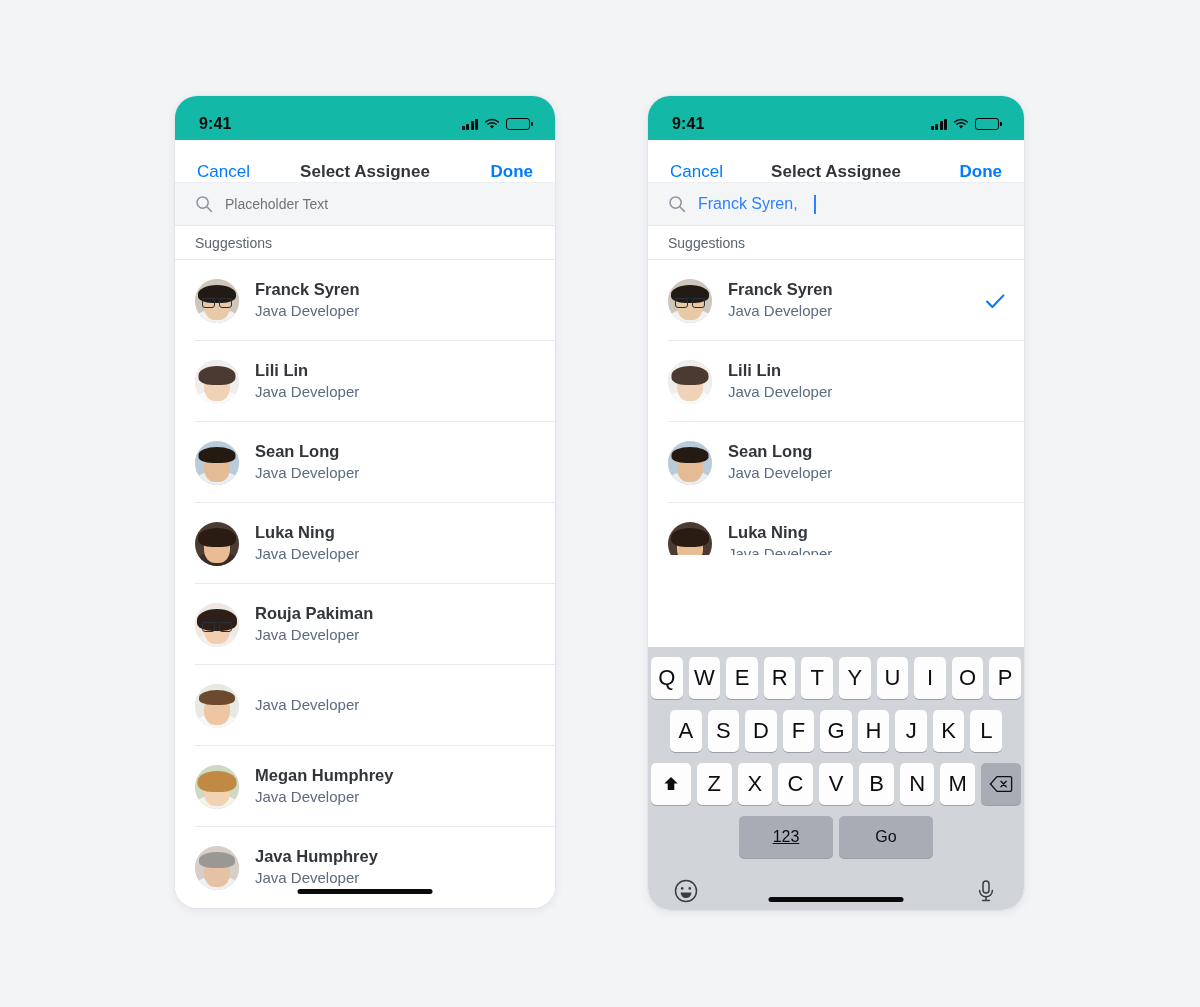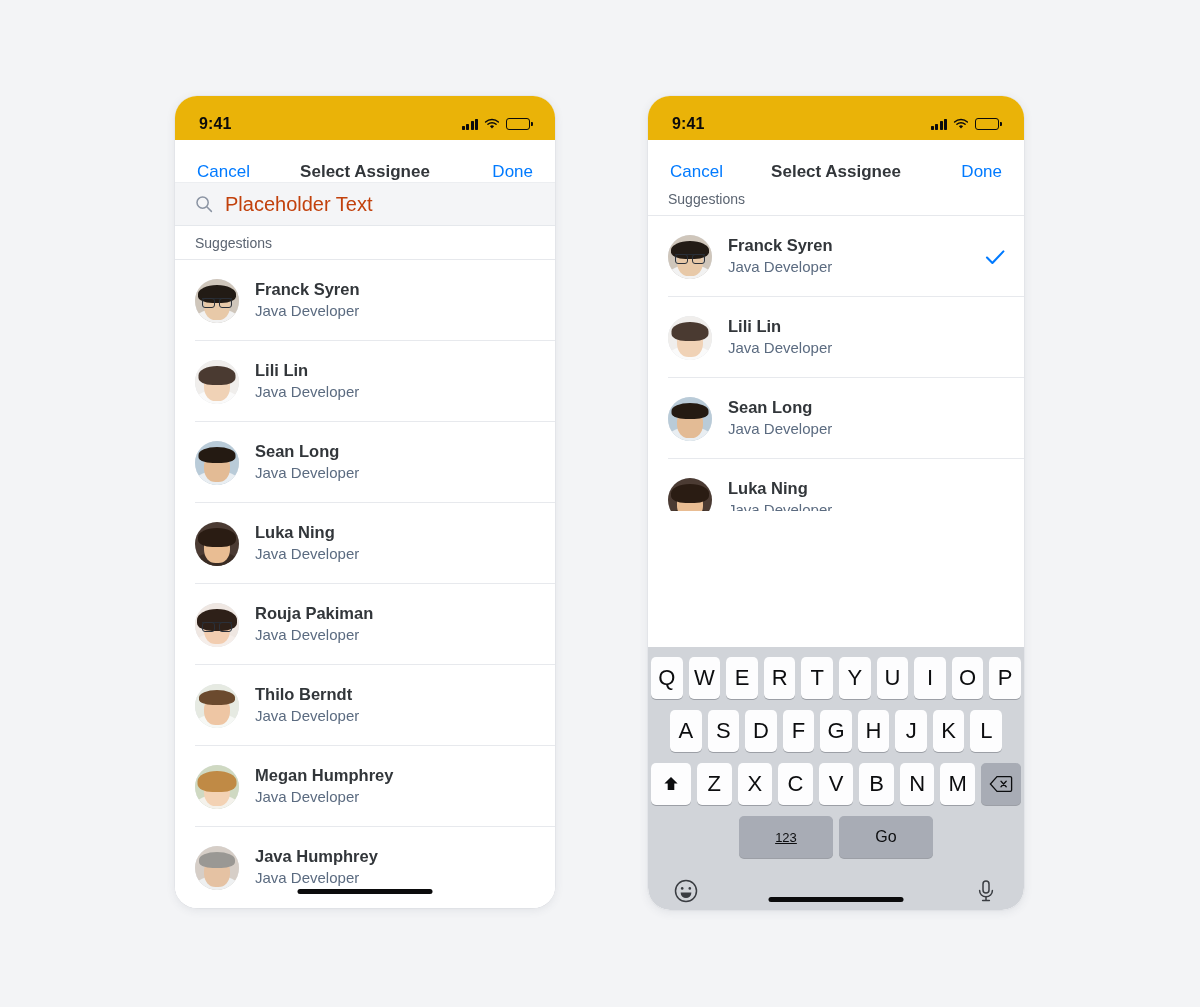--- a/index.html
+++ b/index.html
@@ -19,21 +19,21 @@
     overflow: hidden;
     box-shadow: 0 2px 10px rgba(60,70,90,0.10), 0 0 0 0.5px rgba(120,130,150,0.10);
   }
   #phone-left  { left: 175px; top: 96px; width: 380px; height: 812px; }
   #phone-right { left: 648px; top: 96px; width: 376px; height: 814px; }
 
   
   .statusbar {
     height: 44px; display: flex; align-items: center;
     justify-content: space-between; padding: 12px 22px 0 24px;
-    background: #eab308;
+    background: #14b8a6;
   }
   .status-time { font-size: 16px; font-weight: 700; color: #0b0b0c; letter-spacing: .1px; }
   .status-icons { display: flex; align-items: center; gap: 6px; }
   .ic-signal { display: flex; align-items: flex-end; gap: 1.6px; height: 11px; }
   .ic-signal i { width: 3px; background: #0b0b0c; border-radius: .7px; display: block; }
   .ic-signal i:nth-child(1){ height: 4px; }
   .ic-signal i:nth-child(2){ height: 6px; }
   .ic-signal i:nth-child(3){ height: 8.5px; }
   .ic-signal i:nth-child(4){ height: 11px; }
   .ic-wifi  { width: 16px; height: 12px; }
@@ -47,36 +47,36 @@
 
   
   .navbar {
     height: 42px; display: flex; align-items: flex-end;
     padding: 0 22px; background: #fff; position: relative;
   }
   .nav-btn {
     font-size: 17px; color: #007aff; background: none; border: none;
     cursor: pointer; font-family: inherit; padding: 0; white-space: nowrap;
   }
-  .nav-btn.done { font-weight: 400; margin-left: auto; }
+  .nav-btn.done { font-weight: 700; margin-left: auto; }
   .nav-title {
     position: absolute; left: 0; right: 0; text-align: center;
     font-size: 17px; font-weight: 700; color: #32363a; pointer-events: none;
   }
 
   
   .searchbar {
     display: flex; align-items: center; gap: 12px;
     height: 44px; padding: 0 20px;
     background: #f4f5f7;
     border-top: 1px solid #eceef1;
     border-bottom: 1px solid #e5e8ec;
   }
   .search-ico { width: 18px; height: 18px; flex: none; }
-  .search-ph  { font-size: 20px; color: #c2410c; }
+  .search-ph  { font-size: 14px; color: #737373; }
   .search-val { font-size: 16px; color: #2f80ff; white-space: nowrap; }
   .caret {
     display: inline-block; width: 2px; height: 19px;
     background: #2f80ff; vertical-align: -4px; margin-left: 4px;
   }
 
   
   .section-hdr {
     height: 34px; display: flex; align-items: center;
     padding: 0 20px; background: #fff;
@@ -143,21 +143,21 @@
   .key {
     background: #fdfdfe; border-radius: 5px; height: 42px;
     display: flex; align-items: center; justify-content: center;
     font-size: 22px; color: #0c0d0f; flex: 1 1 0; min-width: 0;
     box-shadow: 0 1px 0 rgba(90,95,105,0.45);
     font-family: inherit; border: none; cursor: pointer;
   }
   .key.wide  { flex: 0 0 40px; }
   .key.dark  { background: #a8acb5; box-shadow: 0 1px 0 rgba(90,95,105,0.45); }
   .kb-row.r4 { gap: 6px; padding: 0 2px; margin-bottom: 6px; }
-  .key.num   { flex: 0 0 94px; font-size: 13px; text-decoration: underline; }
+  .key.num   { flex: 0 0 94px; font-size: 16px; text-decoration: underline; }
   .key.space { flex: 1 1 auto; font-size: 16px; }
   .key.go    { flex: 0 0 94px; font-size: 16px; }
   .kb-bottom {
     display: flex; align-items: center; justify-content: space-between;
     padding: 8px 22px 0; height: 46px;
   }
   .kb-ico { width: 26px; height: 26px; cursor: pointer; }
 
   
   .home-ind {
@@ -285,21 +285,20 @@
     </div>
     <div class="row">
       <span class="avatar">
     <span class="bg" style="background:#e6eae2"></span>
     <span class="body" style="background:#f6f8f5"></span>
     <span class="face" style="width:26px;height:30px;top:11px;background:#eec6a4"></span>
     <span class="hair" style="width:36px;height:15px;top:6px;background:#6b4a2e;border-radius:50% 50% 38% 38%"></span>
 
   </span>
       <span class="row-txt">
-        <span class="row-name" style="display: block;">Thilo Berndt</span>
         <span class="row-role" style="display: block;">Java Developer</span>
       </span>
 
     </div>
     <div class="row">
       <span class="avatar">
     <span class="bg" style="background:#cfd9c2"></span>
     <span class="body" style="background:#f4f2ec"></span>
     <span class="face" style="width:26px;height:30px;top:11px;background:#f3d2b4"></span>
     <span class="hair" style="width:39px;height:21px;top:6px;background:#c08a45;border-radius:50% 50% 38% 38%"></span>
@@ -352,20 +351,28 @@
         </span>
       </span>
     </div>
 
     <div class="navbar">
       <button class="nav-btn">Cancel</button>
       <div class="nav-title">Select Assignee</div>
       <button class="nav-btn done">Done</button>
     </div>
 
+    <div class="searchbar">
+      <svg class="search-ico" viewBox="0 0 18 18">
+        <circle cx="7.6" cy="7.6" r="5.6" stroke="#8b94a3" stroke-width="1.5" fill="none"></circle>
+        <line x1="11.8" y1="11.8" x2="16.4" y2="16.4" stroke="#8b94a3" stroke-width="1.5" stroke-linecap="round"></line>
+      </svg>
+      <span class="search-val">Franck Syren,</span>
+      <span class="caret"></span>
+    </div>
 
     <div class="section-hdr">Suggestions</div>
 
     <div class="list list-clip" id="right-list" style="height:295px">
     <div class="row">
       <span class="avatar">
     <span class="bg" style="background:#cfc6bb"></span>
     <span class="body" style="background:#f2f2f2"></span>
     <span class="face" style="width:26px;height:30px;top:11px;background:#e8c9a8"></span>
     <span class="hair" style="width:38px;height:18px;top:6px;background:#221b15;border-radius:50% 50% 38% 38%"></span>

